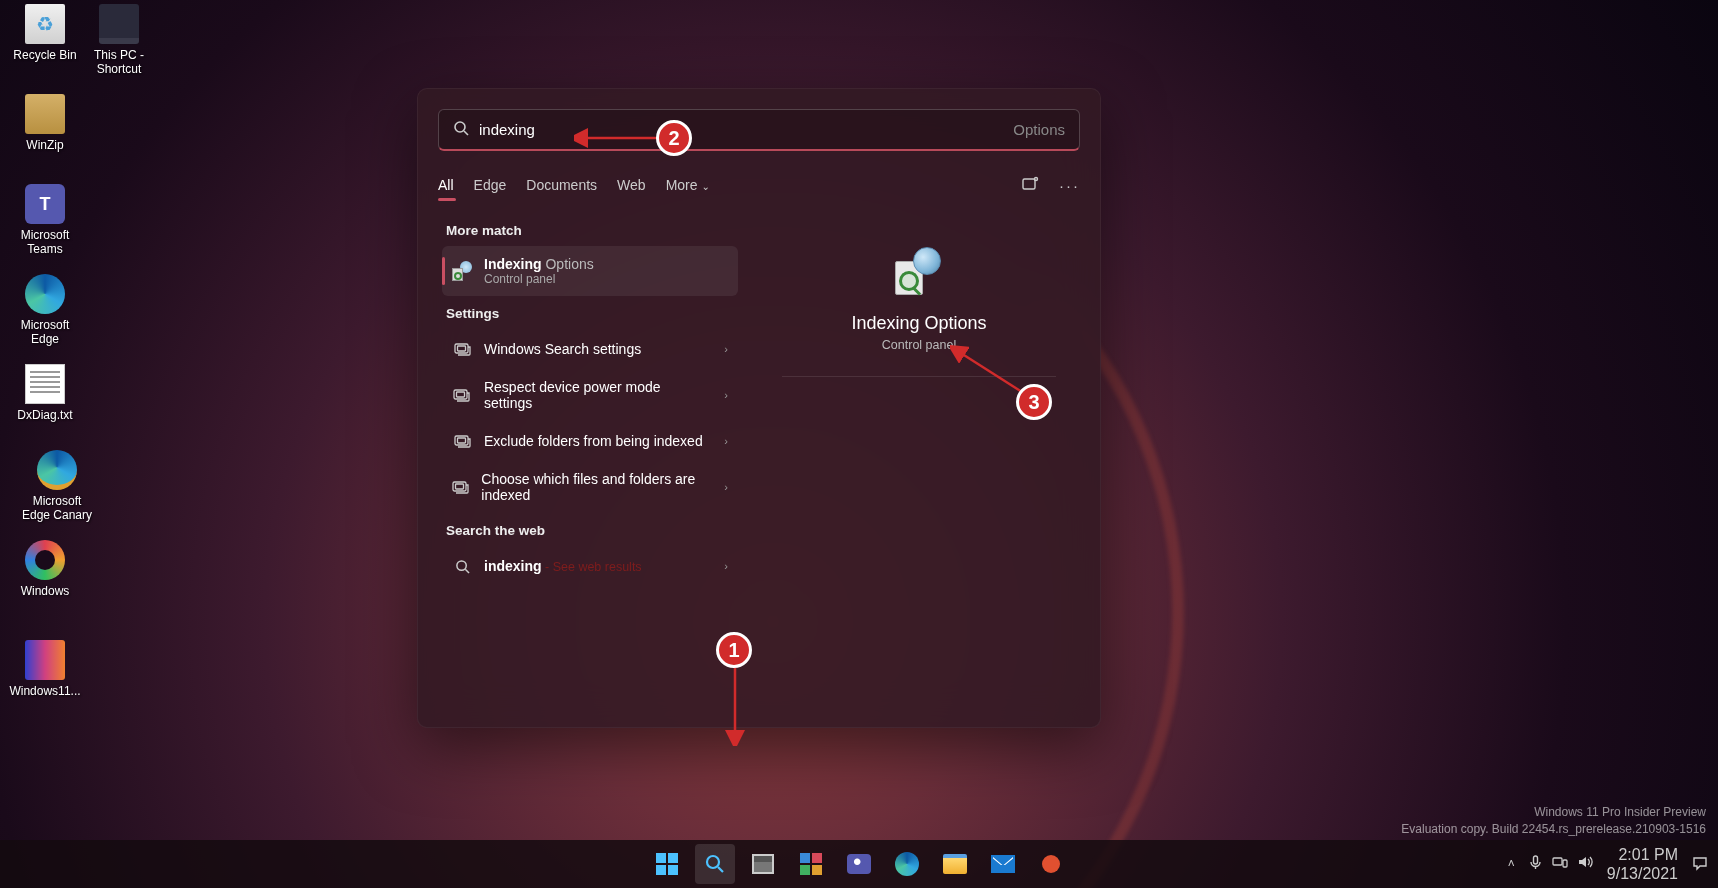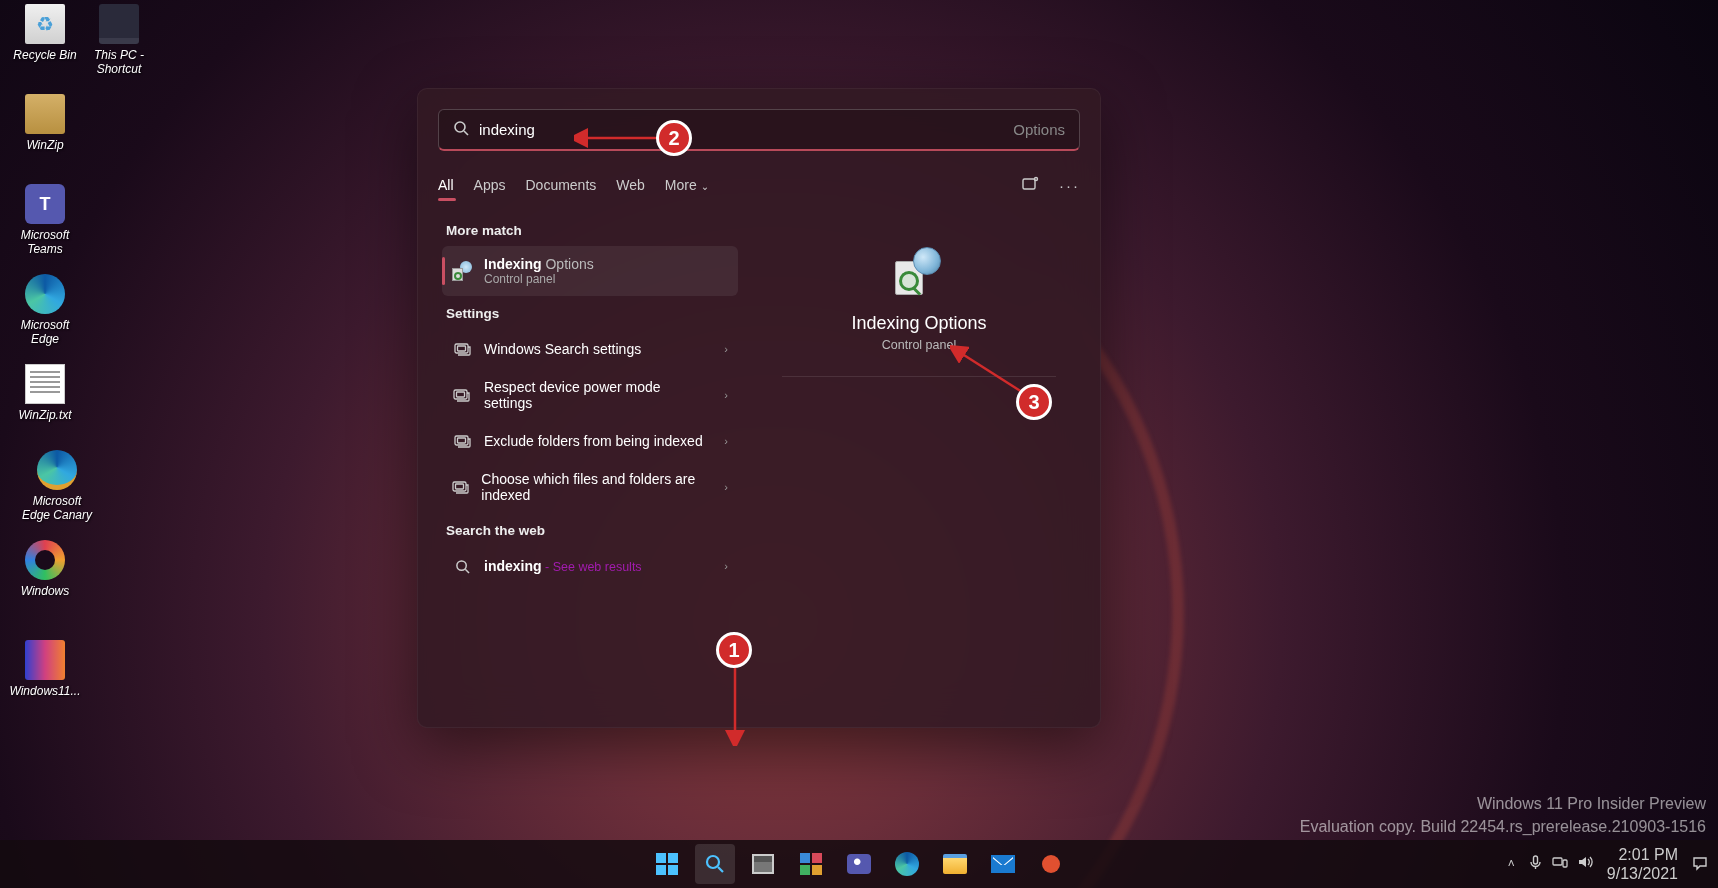--- a/index.html
+++ b/index.html
@@ -11,21 +11,21 @@
 
 body::before {
   content: ""; position: absolute; left: 260px; top: 150px; width: 900px; height: 900px;
   border: 12px solid rgba(200,80,60,.25); border-radius: 50%;
   border-top-color: transparent; border-left-color: transparent;
   filter: blur(2px);
 }
 .desktop { position: absolute; inset: 0; }
 .desktop-icon { position: absolute; width: 74px; text-align: center; color: #fff; font-size: 12px; cursor: pointer; }
 .desktop-icon .ico { width: 40px; height: 40px; margin: 0 auto 4px; display: flex; align-items: center; justify-content: center; font-size: 28px; }
-.desktop-icon .lbl { text-shadow: 1px 1px 2px rgba(0,0,0,.8); line-height: 1.2; font-style: italic; }
+.desktop-icon .lbl { text-shadow: 1px 1px 2px rgba(0,0,0,.8); line-height: 1.2; }
 
 .search-panel {
   position: absolute; left: 417px; top: 88px; width: 684px; height: 640px;
   background: rgba(50,25,35,.88); backdrop-filter: blur(20px);
   border-radius: 10px; border: 1px solid rgba(255,255,255,.05);
   box-shadow: 0 20px 60px rgba(0,0,0,.5);
 }
 .search-box {
   margin: 20px; padding: 10px 14px; border: 1px solid rgba(255,255,255,.2);
   border-bottom: 2px solid #b84a5a; border-radius: 6px;
@@ -74,21 +74,21 @@
   position: absolute; left: 0; right: 0; bottom: 0; height: 48px;
   background: rgba(20,10,15,.85); display: flex; align-items: center;
   justify-content: center; gap: 8px; padding: 0 10px;
 }
 .taskbar .tb-center { display: flex; gap: 8px; }
 .tb-btn { width: 40px; height: 40px; display: flex; align-items: center; justify-content: center; border-radius: 4px; cursor: pointer; font-size: 22px; }
 .tb-btn.active { background: rgba(255,255,255,.12); }
 .tb-right { position: absolute; right: 10px; display: flex; align-items: center; gap: 14px; color: #ccc; font-size: 12px; }
 .tb-right .status-icons { display: flex; gap: 10px; font-size: 14px; }
 .tb-right .clock { text-align: right; line-height: 1.2; font-size: 16px; }
-.watermark { position: absolute; right: 12px; bottom: 50px; text-align: right; color: rgba(255,255,255,.55); font-size: 16px; line-height: 1.4; }
+.watermark { position: absolute; right: 12px; bottom: 50px; text-align: right; color: rgba(255,255,255,.55); font-size: 12px; line-height: 1.4; }
 
 
 .badge { position: absolute; width: 36px; height: 36px; border-radius: 50%; background: #d12b2b;
   border: 3px solid #fff; color: #fff; font: 700 20px/30px sans-serif; text-align: center; z-index: 50; }
 .arrow-svg { position: absolute; z-index: 49; pointer-events: none; }
 
 
 .ioicon-globe { width: 28px; height: 28px; border-radius: 50%;
   background: radial-gradient(circle at 35% 35%, #cfe8f8, #7fb5d8 60%, #4a7fa3);
   position: absolute; top: 0; right: 8px; border: 1px solid #5a8aaf; }
@@ -151,21 +151,21 @@
     <div class="desktop-icon" style="left: 8px; top: 184px;">
       <div class="ico ico-teams"></div>
       <div class="lbl">Microsoft Teams</div>
     </div>
     <div class="desktop-icon" style="left: 8px; top: 274px;">
       <div class="ico ico-edge"></div>
       <div class="lbl">Microsoft Edge</div>
     </div>
     <div class="desktop-icon" style="left: 8px; top: 364px;">
       <div class="ico ico-txt"></div>
-      <div class="lbl">WinZip.txt</div>
+      <div class="lbl">DxDiag.txt</div>
     </div>
     <div class="desktop-icon" style="left: 20px; top: 450px;">
       <div class="ico ico-edgecan"></div>
       <div class="lbl">Microsoft Edge Canary</div>
     </div>
     <div class="desktop-icon" style="left: 8px; top: 540px;">
       <div class="ico ico-sharex"></div>
       <div class="lbl">Windows</div>
     </div>
     <div class="desktop-icon" style="left: 8px; top: 640px;">
@@ -182,21 +182,21 @@
           <circle cx="7" cy="7" r="5"></circle>
           <line x1="11" y1="11" x2="15" y2="15"></line>
         </svg>
     </span>
     <input type="text" value="indexing" style="">
     <span class="completion"> Options</span>
   </div>
 
   <div class="tabs">
     <div class="tab active">All</div>
-    <div class="tab">Apps</div>
+    <div class="tab">Edge</div>
     <div class="tab">Documents</div>
     <div class="tab">Web</div>
     <div class="tab"><span>More</span> <span style="font-size:10px">⌄</span></div>
     <div class="spacer"></div>
     <div class="topicon">
       <svg width="18" height="18" viewBox="0 0 18 18" fill="none" stroke="currentColor" stroke-width="1.4">
           <rect x="2" y="4" width="12" height="10" rx="1.5"></rect>
           <circle cx="15" cy="4" r="1.5"></circle>
         </svg>
     </div>
@@ -278,21 +278,21 @@
 
       <div class="section-h">Search the web</div>
       <div class="result">
         <div class="ricon">
           <svg width="15" height="15" viewBox="0 0 16 16" fill="none" stroke="currentColor" stroke-width="1.6">
               <circle cx="7" cy="7" r="5"></circle>
               <line x1="11" y1="11" x2="15" y2="15"></line>
             </svg>
         </div>
         <div class="rtxt">
-            <div class="line1"><span class="bold">indexing</span><span style="color:#a21caf;font-size:12.5px"> - See web results</span></div>
+            <div class="line1"><span class="bold">indexing</span><span style="color:#7f1d1d;font-size:12.5px"> - See web results</span></div>
           </div>
         <div class="chev">›</div>
       </div>
     </div>
 
     <div class="right">
       <div class="detail-card">
         <div class="bigicon">
           <div class="ioicon-doc"></div>
             <div class="ioicon-globe"></div>

